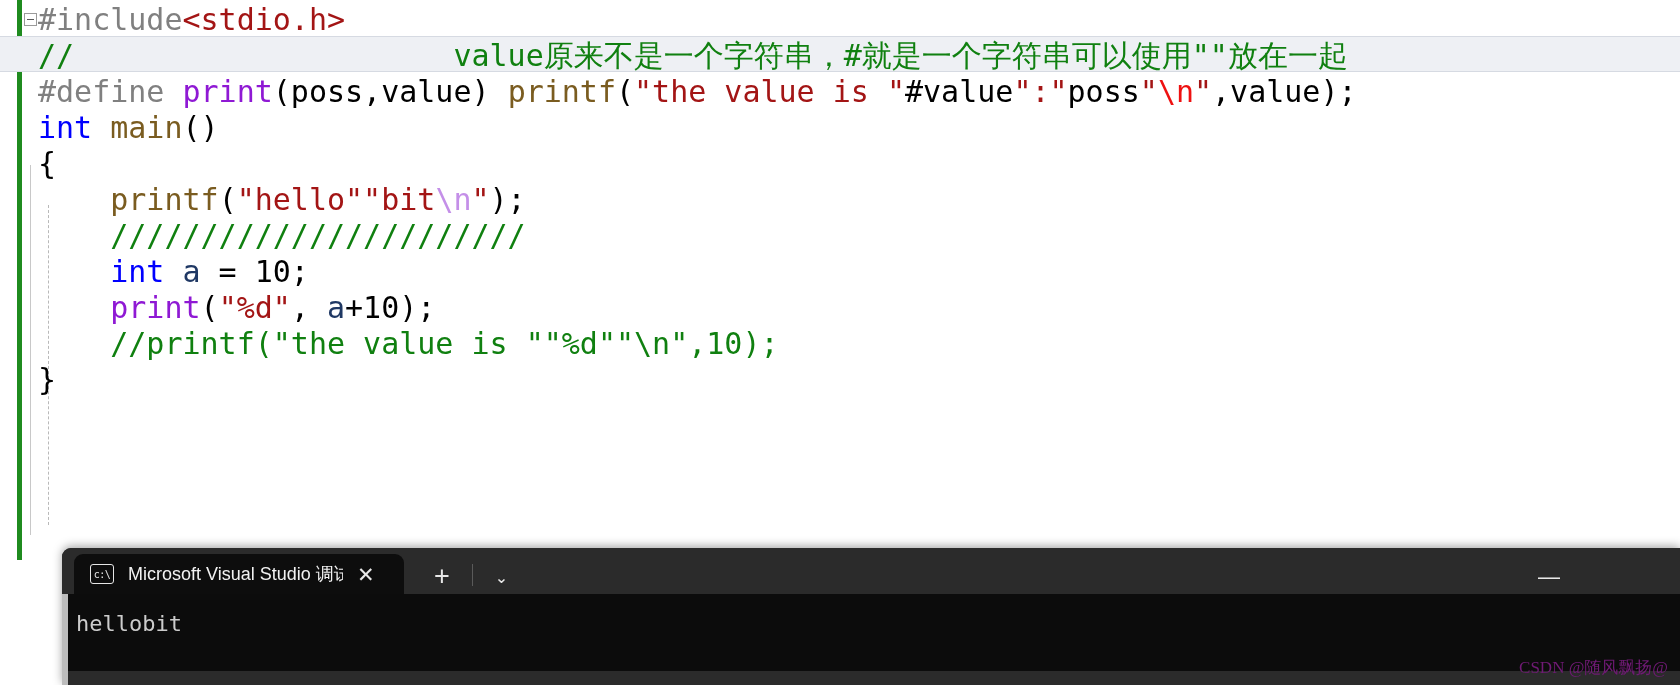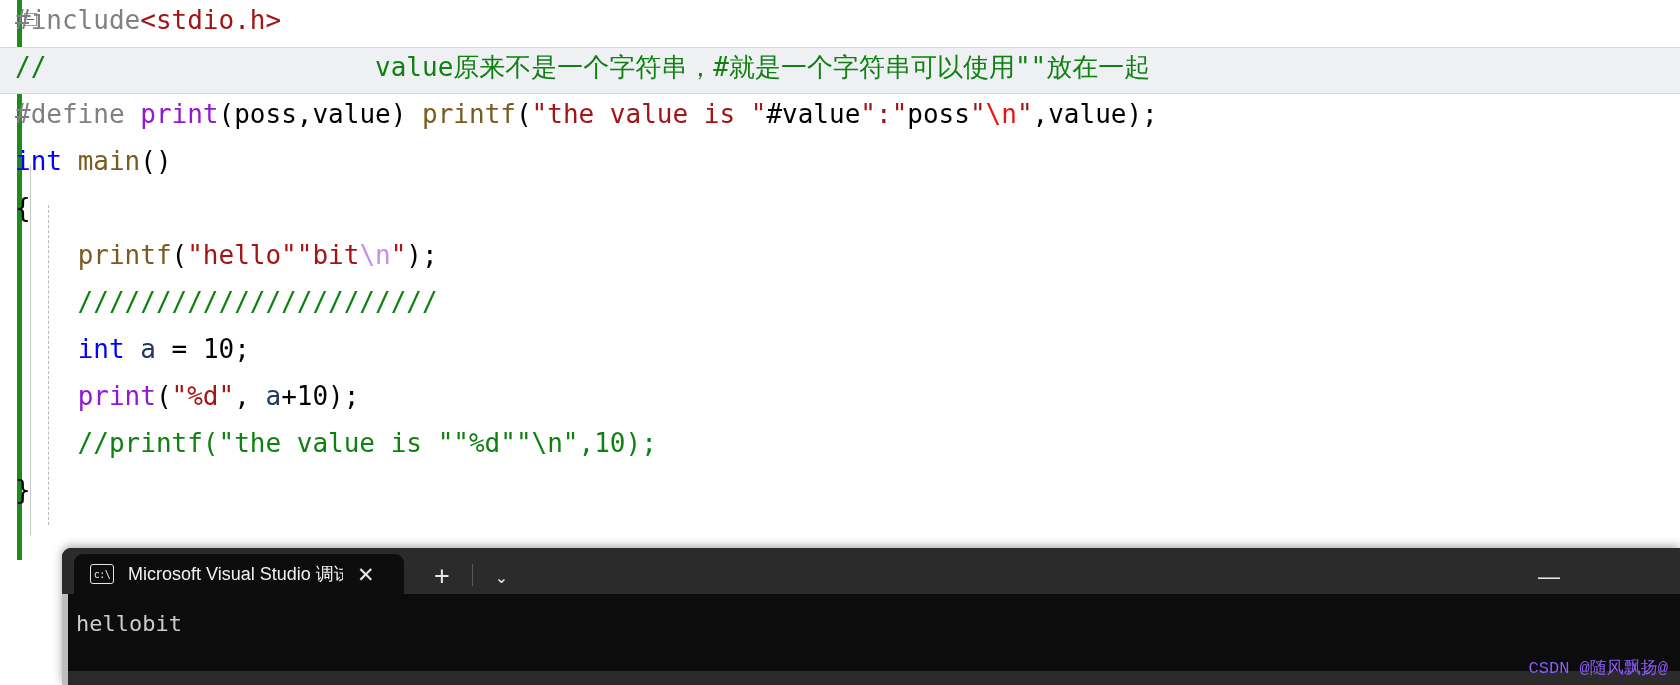--- a/index.html
+++ b/index.html
@@ -36,25 +36,25 @@
 
   .code-area {
     position: absolute;
     left: 0;
     top: 0;
     width: 1680px;
   }
 
   .line {
     position: relative;
-    height: 47px;
+    height: 36px;
     line-height: 40.5px;
-    font-size: 26px;
+    font-size: 30px;
     white-space: pre;
-    padding-left: 15px;
+    padding-left: 38px;
     letter-spacing: 0px;
     color: #000000;
   }
 
   .line.highlighted {
     background: #eef0f4;
     box-shadow: inset 0 1px 0 #d6dae2, inset 0 -1px 0 #d6dae2;
   }
 
   
@@ -232,22 +232,22 @@
     width: 6px;
     height: 91px;
     background: #bdbdbd;
   }
 
   
   #watermark {
     position: absolute;
     right: 12px;
     bottom: 6px;
-    color: #8b5cf6;
-    font-family: Liberation Mono, monospace;
+    color: #701a75;
+    font-family: Liberation Serif, serif;
     font-size: 17px;
     z-index: 20;
   }
 </style>
 </head>
 <body>
 
 <div id="editor">
   <div class="change-bar"></div>
   <div class="outline-line"></div>

